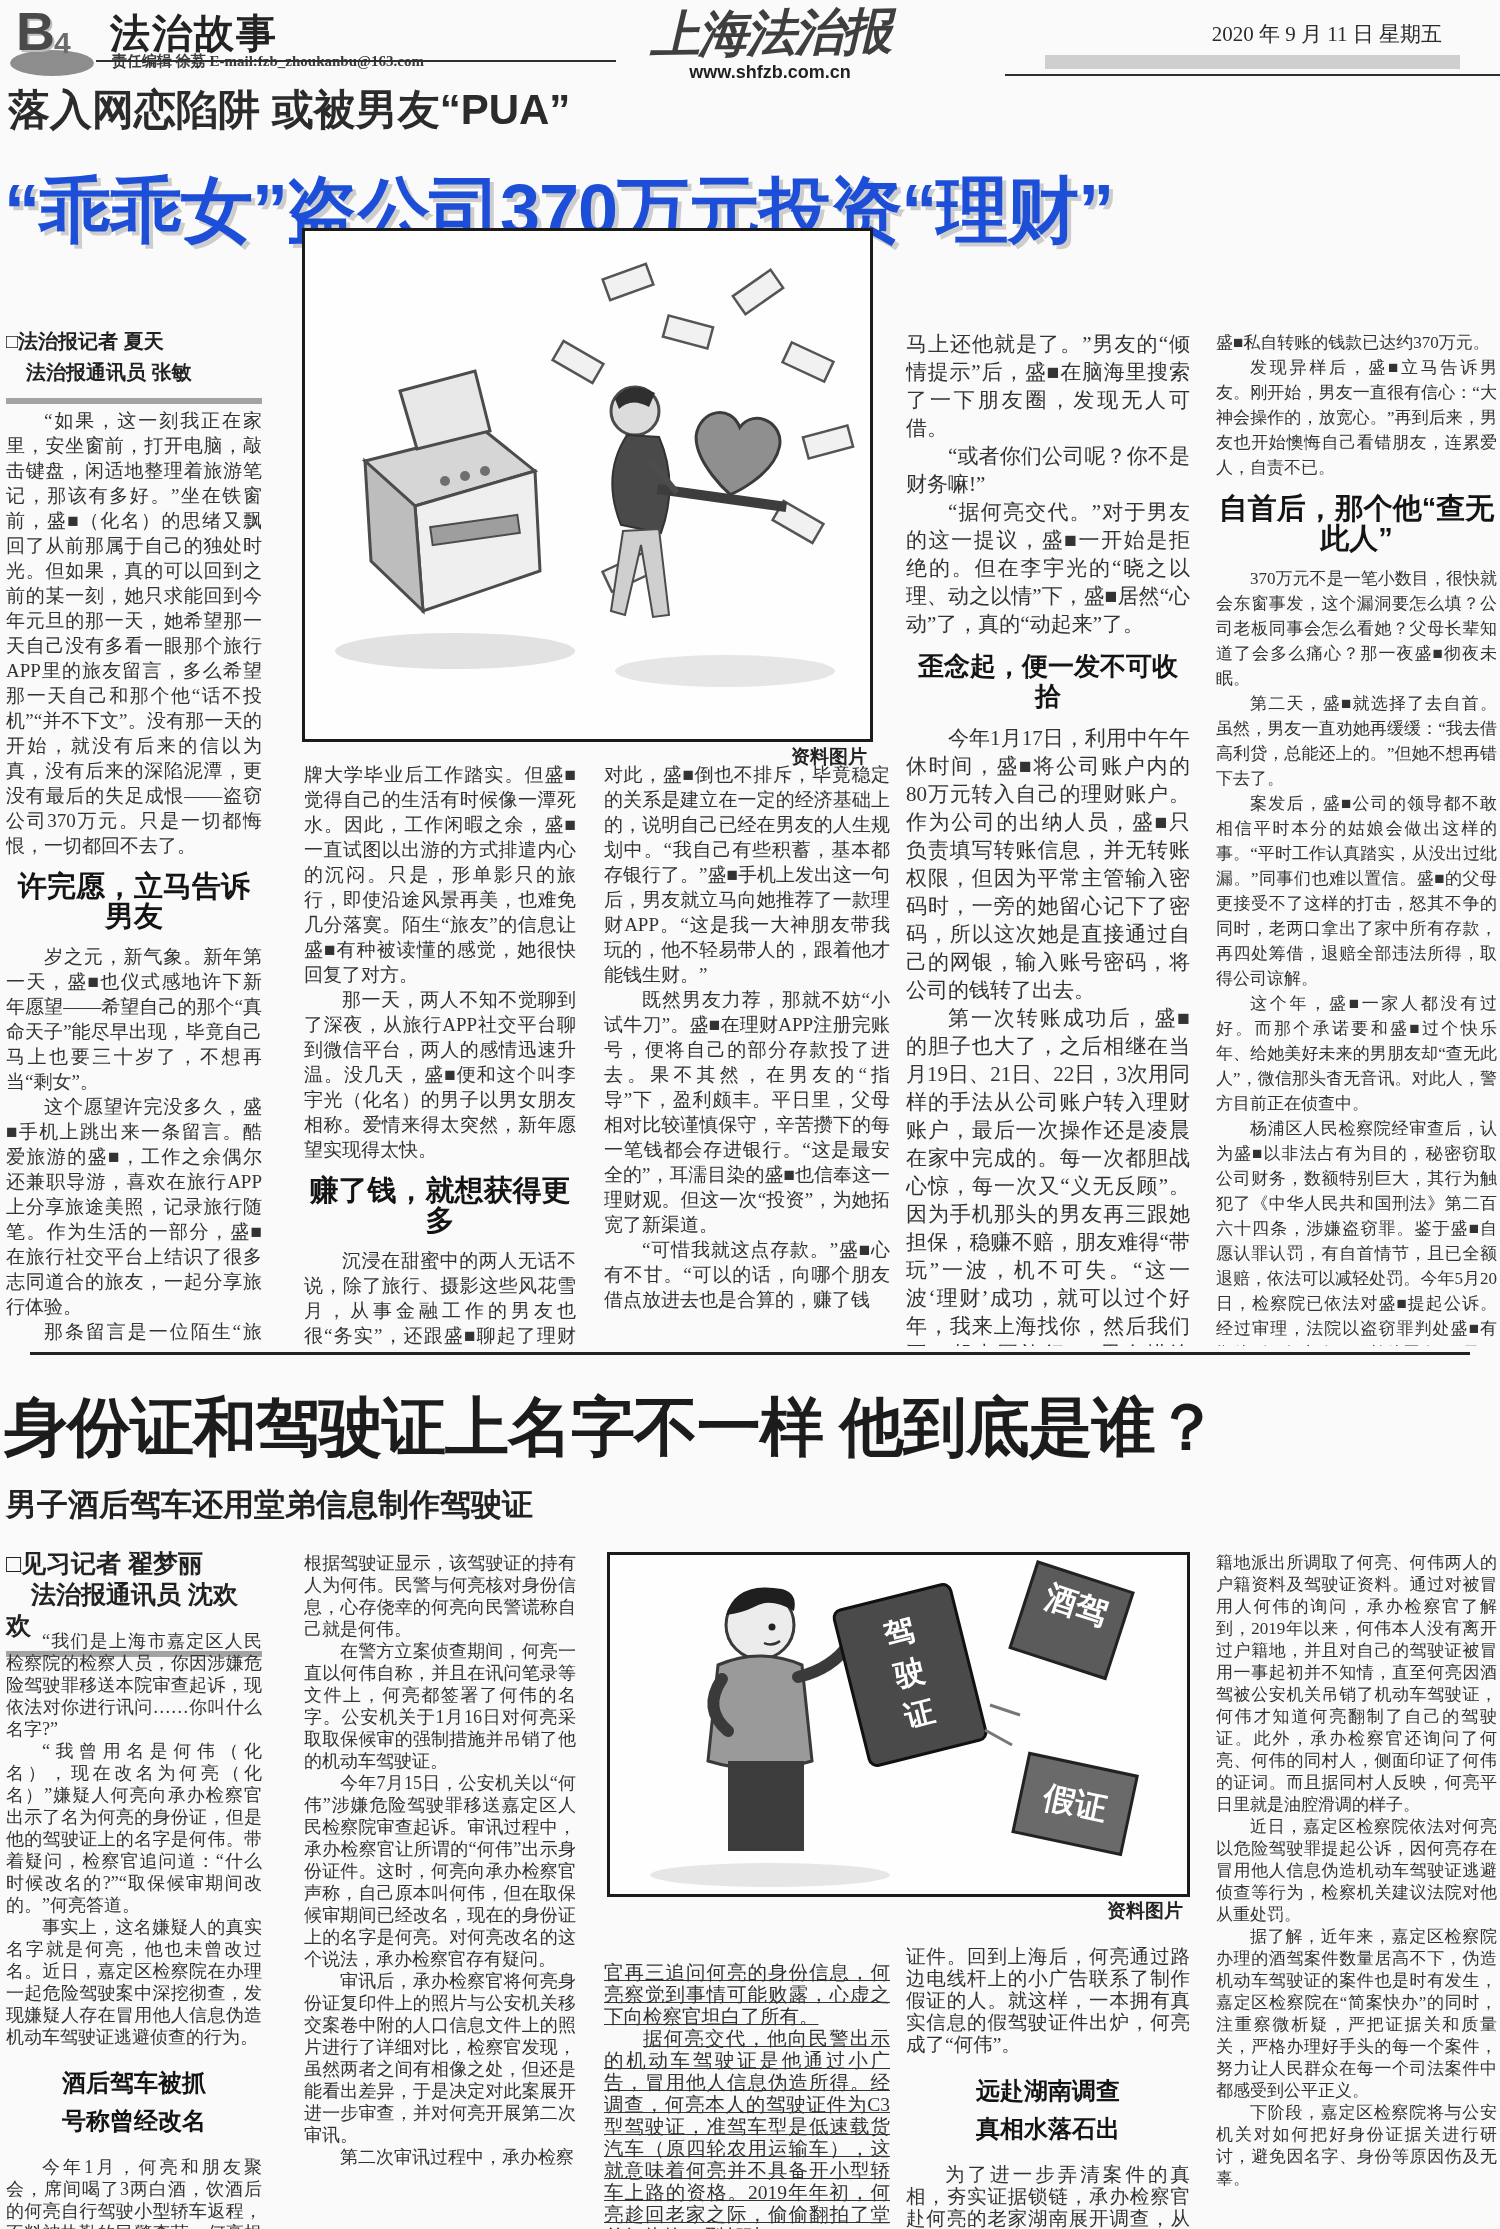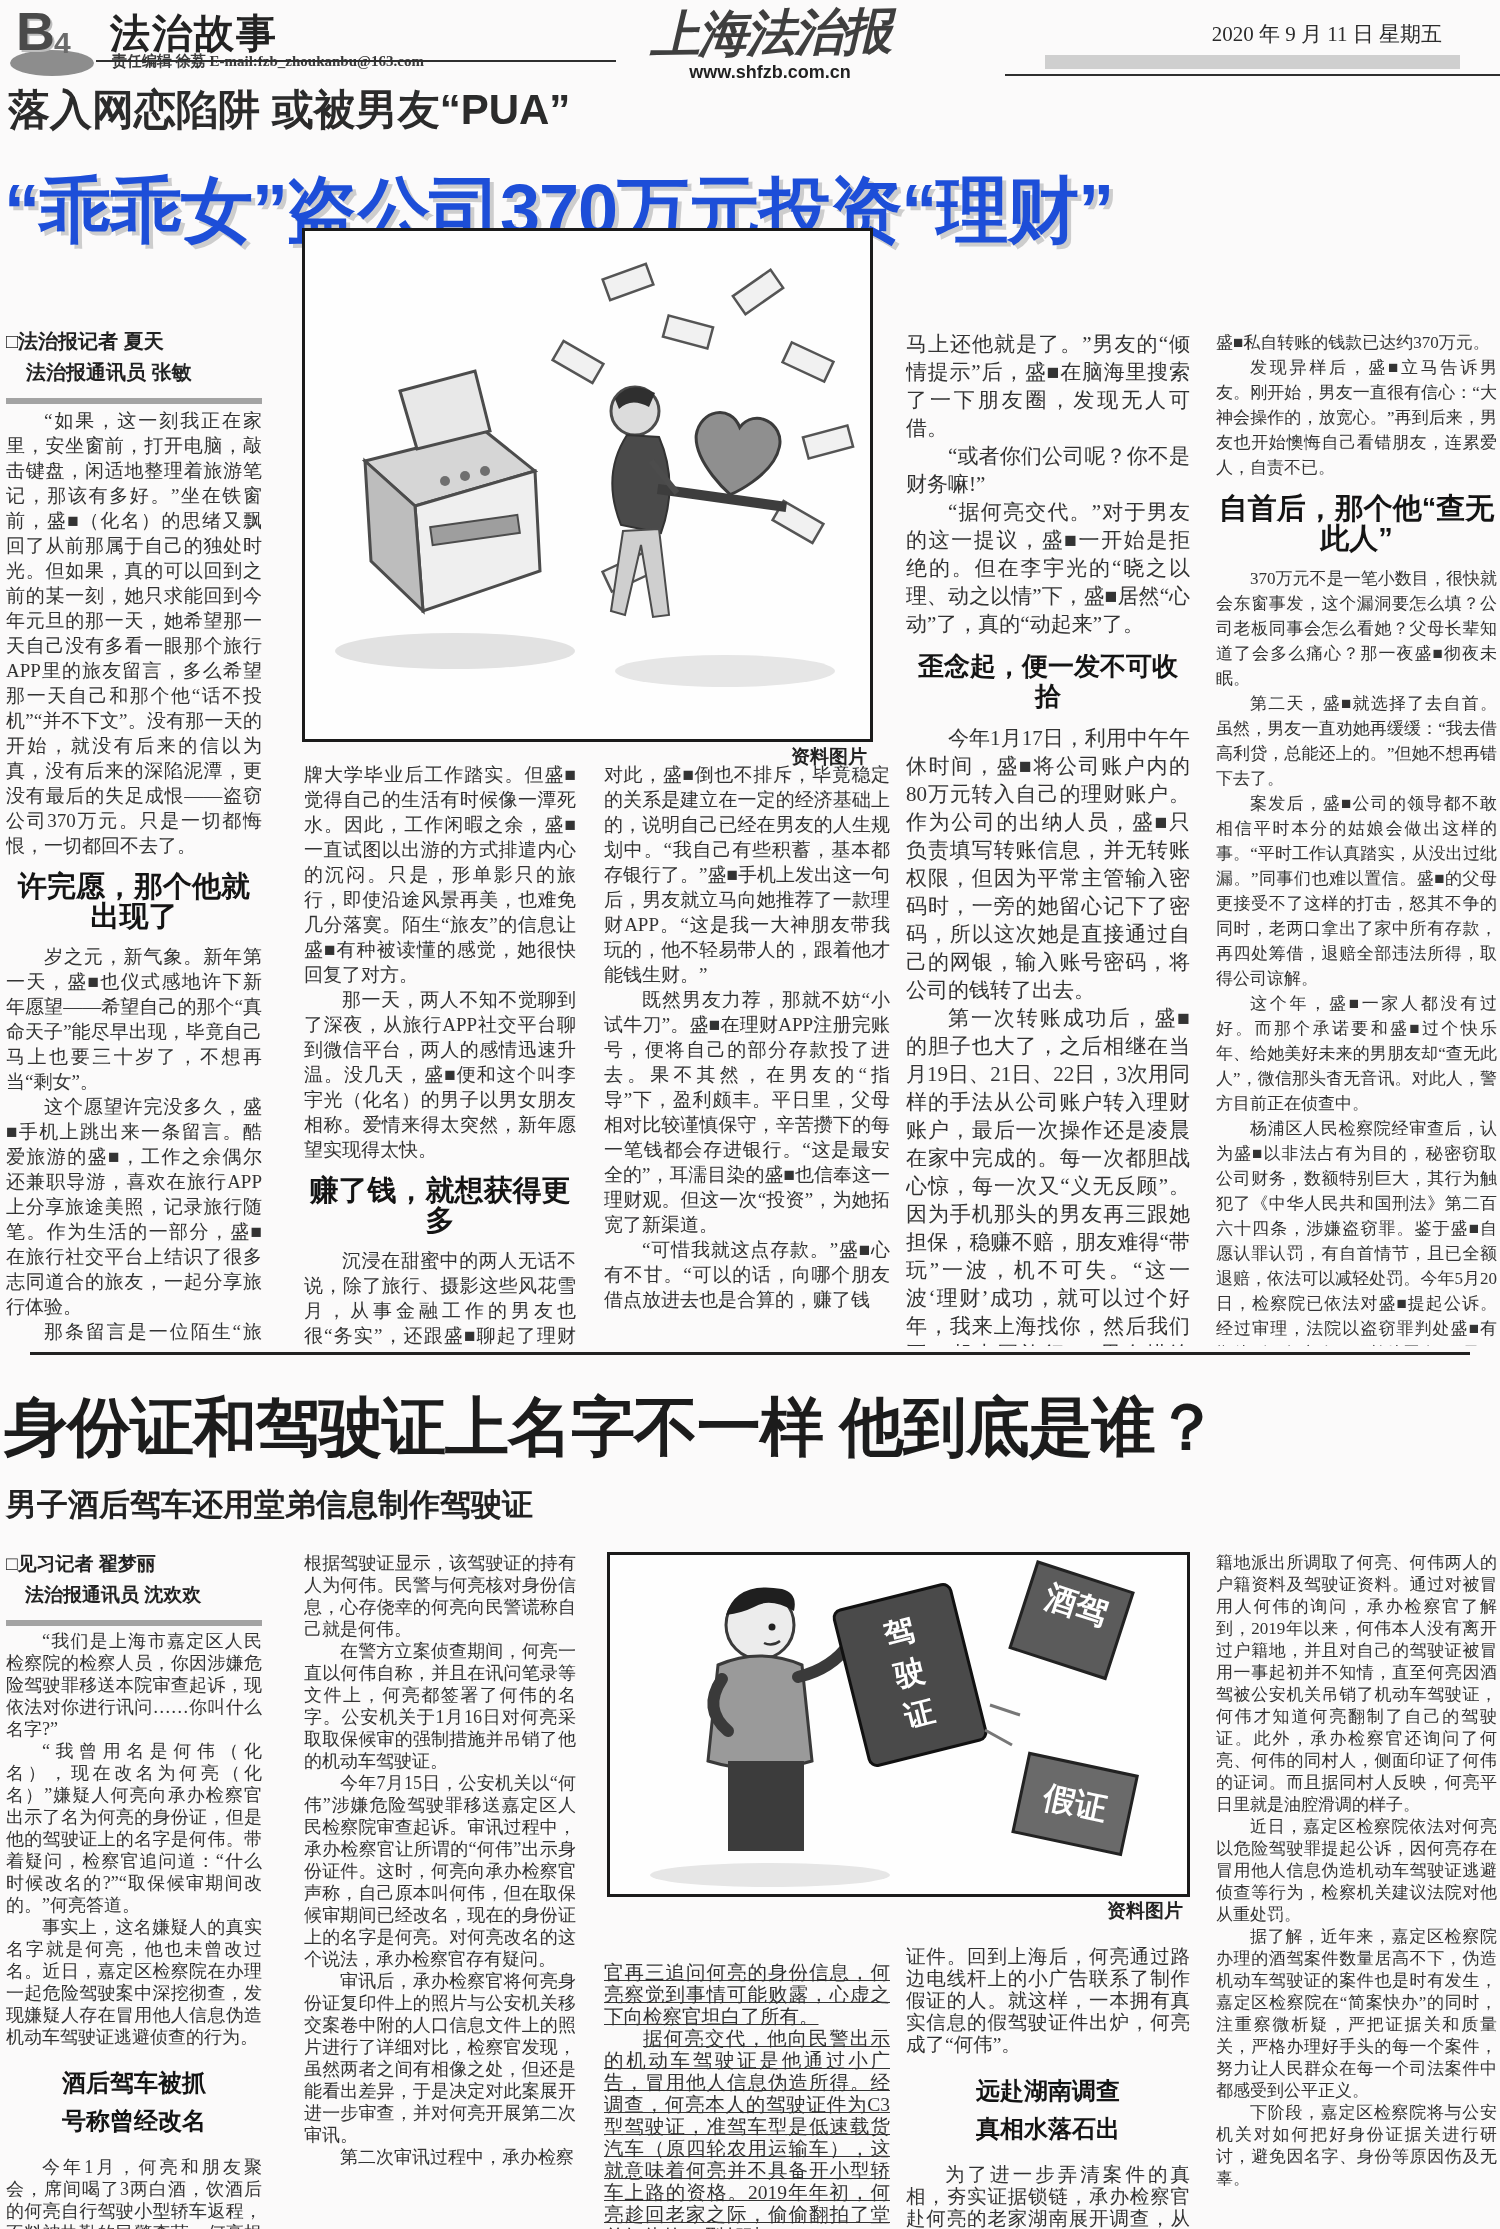--- a/index.html
+++ b/index.html
@@ -98,21 +98,21 @@
       <path d="M318 300 l-12 80 14 4 16 -70 12 72 16 -2 -10 -86 Z" fill="#cfcfcf" stroke="#4c4c4c" stroke-width="2"></path>
       <path d="M388 210 c0,-26 30,-36 42,-14 c12,-22 44,-10 42,14 c-2,30 -42,54 -42,54 c0,0 -40,-26 -42,-54 Z" fill="#8f8f8f" stroke="#3b3b3b" stroke-width="3" transform="rotate(8 430 230)"></path>
       <rect x="352" y="262" width="130" height="10" transform="rotate(8 417 267)" fill="#3d3d3d"></rect>
       <line x1="346" y1="230" x2="372" y2="262" stroke="#4c4c4c" stroke-width="6"></line>
     </svg>
   </div>
   <div class="caption" style="left:772px;top:744px;width:95px;text-align:right;">资料图片</div>
 
   <div class="col a1c123" style="left:6px;top:408px;width:256px;height:938px;">
       <p class="para">“如果，这一刻我正在家里，安坐窗前，打开电脑，敲击键盘，闲适地整理着旅游笔记，那该有多好。”坐在铁窗前，盛■（化名）的思绪又飘回了从前那属于自己的独处时光。但如果，真的可以回到之前的某一刻，她只求能回到今年元旦的那一天，她希望那一天自己没有多看一眼那个旅行APP里的旅友留言，多么希望那一天自己和那个他“话不投机”“并不下文”。没有那一天的开始，就没有后来的信以为真，没有后来的深陷泥潭，更没有最后的失足成恨——盗窃公司370万元。只是一切都悔恨，一切都回不去了。</p>
-      <div class="colsub">许完愿，那个他就出现了</div>
+      <div class="colsub">许完愿，立马告诉男友</div>
       <p class="para">岁之元，新气象。新年第一天，盛■也仪式感地许下新年愿望——希望自己的那个“真命天子”能尽早出现，毕竟自己马上也要三十岁了，不想再当“剩女”。</p>
       <p class="para">这个愿望许完没多久，盛■手机上跳出来一条留言。酷爱旅游的盛■，工作之余偶尔还兼职导游，喜欢在旅行APP上分享旅途美照，记录旅行随笔。作为生活的一部分，盛■在旅行社交平台上结识了很多志同道合的旅友，一起分享旅行体验。</p>
       <p class="para">那条留言是一位陌生“旅友”对她最新发布的那篇旅游笔记的点评——你绚烂的旅途背后藏着一颗孤独的心。这一句，一下子击中了盛■。</p>
     </div>
   <div class="col a1c123" style="left:304px;top:762px;width:272px;height:585px;">
       <p class="para-cont">牌大学毕业后工作踏实。但盛■觉得自己的生活有时候像一潭死水。因此，工作闲暇之余，盛■一直试图以出游的方式排遣内心的沉闷。只是，形单影只的旅行，即使沿途风景再美，也难免几分落寞。陌生“旅友”的信息让盛■有种被读懂的感觉，她很快回复了对方。</p>
       <p class="para">那一天，两人不知不觉聊到了深夜，从旅行APP社交平台聊到微信平台，两人的感情迅速升温。没几天，盛■便和这个叫李宇光（化名）的男子以男女朋友相称。爱情来得太突然，新年愿望实现得太快。</p>
       <div class="colsub">赚了钱，就想获得更多</div>
       <p class="para">沉浸在甜蜜中的两人无话不说，除了旅行、摄影这些风花雪月，从事金融工作的男友也很“务实”，还跟盛■聊起了理财投资。</p>
     </div>
@@ -138,21 +138,21 @@
       <p class="para">案发后，盛■公司的领导都不敢相信平时本分的姑娘会做出这样的事。“平时工作认真踏实，从没出过纰漏。”同事们也难以置信。盛■的父母更接受不了这样的打击，怒其不争的同时，老两口拿出了家中所有存款，再四处筹借，退赔全部违法所得，取得公司谅解。</p>
       <p class="para">这个年，盛■一家人都没有过好。而那个承诺要和盛■过个快乐年、给她美好未来的男朋友却“查无此人”，微信那头杳无音讯。对此人，警方目前正在侦查中。</p>
       <p class="para">杨浦区人民检察院经审查后，认为盛■以非法占有为目的，秘密窃取公司财务，数额特别巨大，其行为触犯了《中华人民共和国刑法》第二百六十四条，涉嫌盗窃罪。鉴于盛■自愿认罪认罚，有自首情节，且已全额退赔，依法可以减轻处罚。今年5月20日，检察院已依法对盛■提起公诉。经过审理，法院以盗窃罪判处盛■有期徒刑五年六个月，并处罚金5万元。</p>
     </div>
 
   <div class="divider"></div>
 
   <div class="headline2">身份证和驾驶证上名字不一样  他到底是谁？</div>
   <div class="deck2">男子酒后驾车还用堂弟信息制作驾驶证</div>
 
-  <div class="bylinebox" style="left:6px;top:1548px;width:256px;font-size:19px;">
+  <div class="bylinebox" style="left:6px;top:1548px;width:256px;font-size:25px;">
     <div>□见习记者  翟梦丽</div>
     <div>　法治报通讯员  沈欢欢</div>
   </div>
 
   <div class="figbox" style="left:607px;top:1552px;width:577px;height:339px;">
     <svg width="577" height="339" viewBox="0 0 577 339">
       <ellipse cx="160" cy="320" rx="120" ry="12" fill="#e6e6e6"></ellipse>
 
       <circle cx="150" cy="70" r="34" fill="#ececec" stroke="#3a3a3a" stroke-width="3"></circle>
       <path d="M116 60 q10 -34 56 -26 q16 4 12 22 q-24 -14 -40 -4 q-12 6 -28 8 Z" fill="#1f1f1f"></path>

